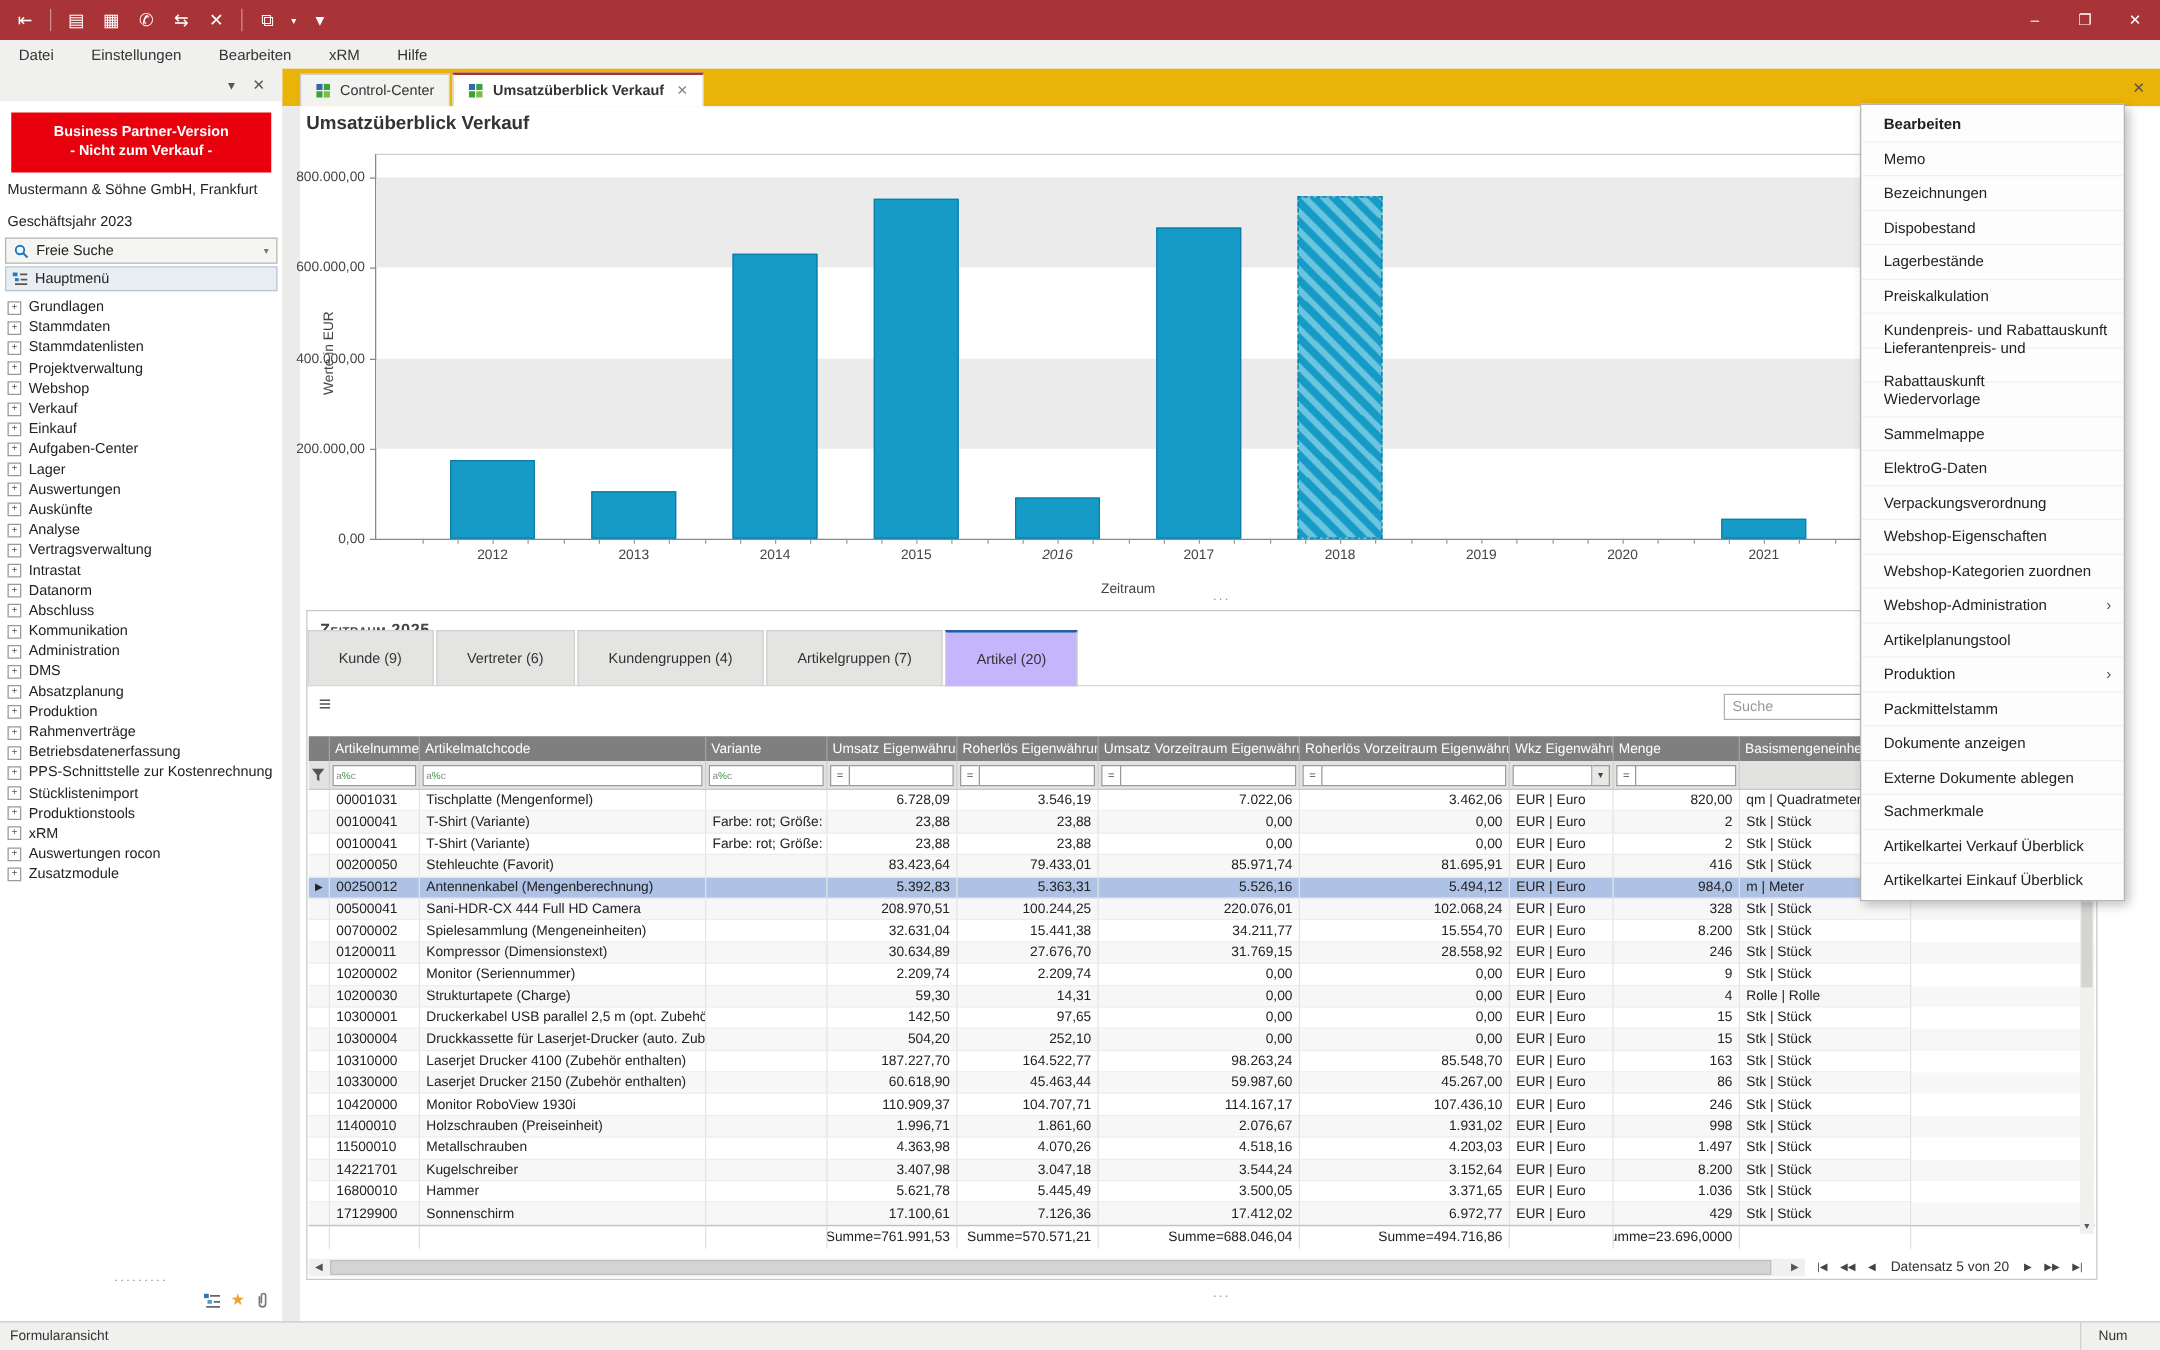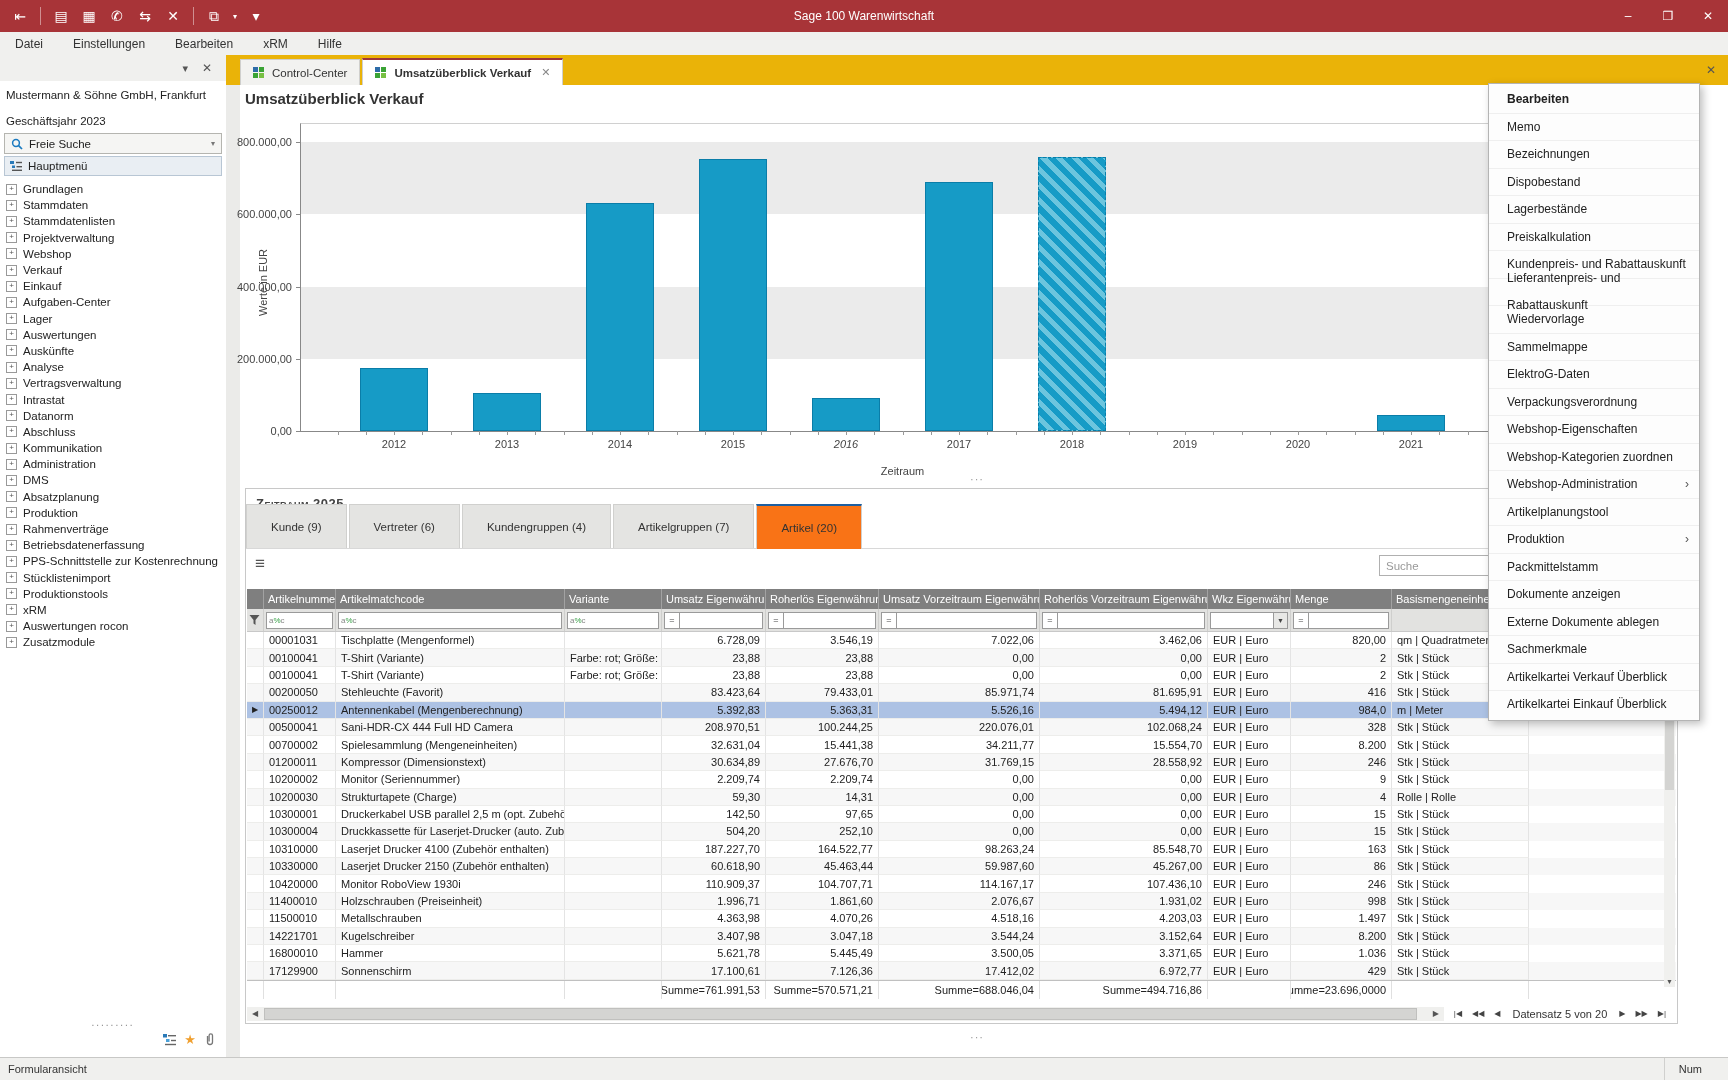--- a/index.html
+++ b/index.html
@@ -82,21 +82,21 @@
 
   
   .panel{position:absolute;left:19px;top:403px;width:1433px;height:536px;
     border:1px solid #c8c8c8;box-sizing:border-box;background:#fff;}
   .panel-header{position:absolute;left:10px;top:7px;font-size:13px;color:#444;
     font-variant:small-caps;font-weight:bold;letter-spacing:.5px;}
   .ptabs{position:absolute;left:0;top:32px;right:0;height:27px;display:flex;align-items:flex-end;
     border-bottom:1px solid #d8d8d8;}
   .ptab{height:23px;display:flex;align-items:center;padding:10px 24px;font-size:11.5px;color:#333;
     background:#e4e4e2;border:1px solid #d0d0ce;border-bottom:none;margin-right:2px;}
-  .ptab.active{background:#f97316;border-top:2px solid #1d5fa0;position:relative;top:1px;}
+  .ptab.active{background:#c4b5fd;border-top:2px solid #1d5fa0;position:relative;top:1px;}
   .ptoolbar{position:absolute;left:0;top:62px;right:0;height:36px;}
   .hamburger{position:absolute;left:9px;top:4px;font-size:17px;color:#555;line-height:17px;}
   .suche{position:absolute;right:8px;top:4px;width:290px;height:21px;border:1px solid #b0b0b0;
     font-size:11.5px;color:#333;padding:0 6px;box-sizing:border-box;font-family:inherit;}
   .suche::placeholder{color:#999;}
 
   .tablewrap{position:absolute;left:1px;top:100px;right:1px;}
   .thead{display:flex;height:20px;background:#7f7f7f;}
   .th{color:#fff;font-size:11px;display:flex;align-items:center;padding:0 4px;
     border-right:1px solid #a2a2a2;box-sizing:border-box;overflow:hidden;white-space:nowrap;flex:none;}
@@ -164,40 +164,43 @@
         <div class="tb-icon">▤</div>
         <div class="tb-icon">▦</div>
         <div class="tb-icon">✆</div>
         <div class="tb-icon">⇆</div>
         <div class="tb-icon">✕</div>
         <div class="tb-sep"></div>
         <div class="tb-icon">⧉</div>
         <div class="tb-caret">▾</div>
         <div class="tb-icon">▾</div>
       </div>
-    <div class="tb-title">Sage 100 Warenwirtschaft</div>
     <div class="win-controls" id="win-controls">
         <div class="wc">–</div>
         <div class="wc">❐</div>
         <div class="wc">✕</div>
       </div>
   </div>
 
   <div class="menubar" id="menubar">
       <div class="mb-item">Datei</div>
       <div class="mb-item">Einstellungen</div>
       <div class="mb-item">Bearbeiten</div>
       <div class="mb-item">xRM</div>
       <div class="mb-item">Hilfe</div>
     </div>
 
   <div class="sidebar">
     <div class="sb-top">
       <span>▾</span>
       <span style="font-size:12px;">✕</span>
+    </div>
+    <div class="sb-banner">
+      <div>Business Partner-Version</div>
+      <div>- Nicht zum Verkauf -</div>
     </div>
     <div class="sb-company">Mustermann &amp; Söhne GmbH, Frankfurt</div>
     <div class="sb-fy">Geschäftsjahr 2023</div>
     <div class="sb-search">
       <span class="icon-svg">
         <svg width="12" height="12" viewBox="0 0 12 12">
             <circle cx="5" cy="5" r="3.4" fill="none" stroke="#1a7ac0" stroke-width="1.5"></circle>
             <line x1="7.6" y1="7.6" x2="11" y2="11" stroke="#1a7ac0" stroke-width="1.7"></line>
           </svg>
       </span>

